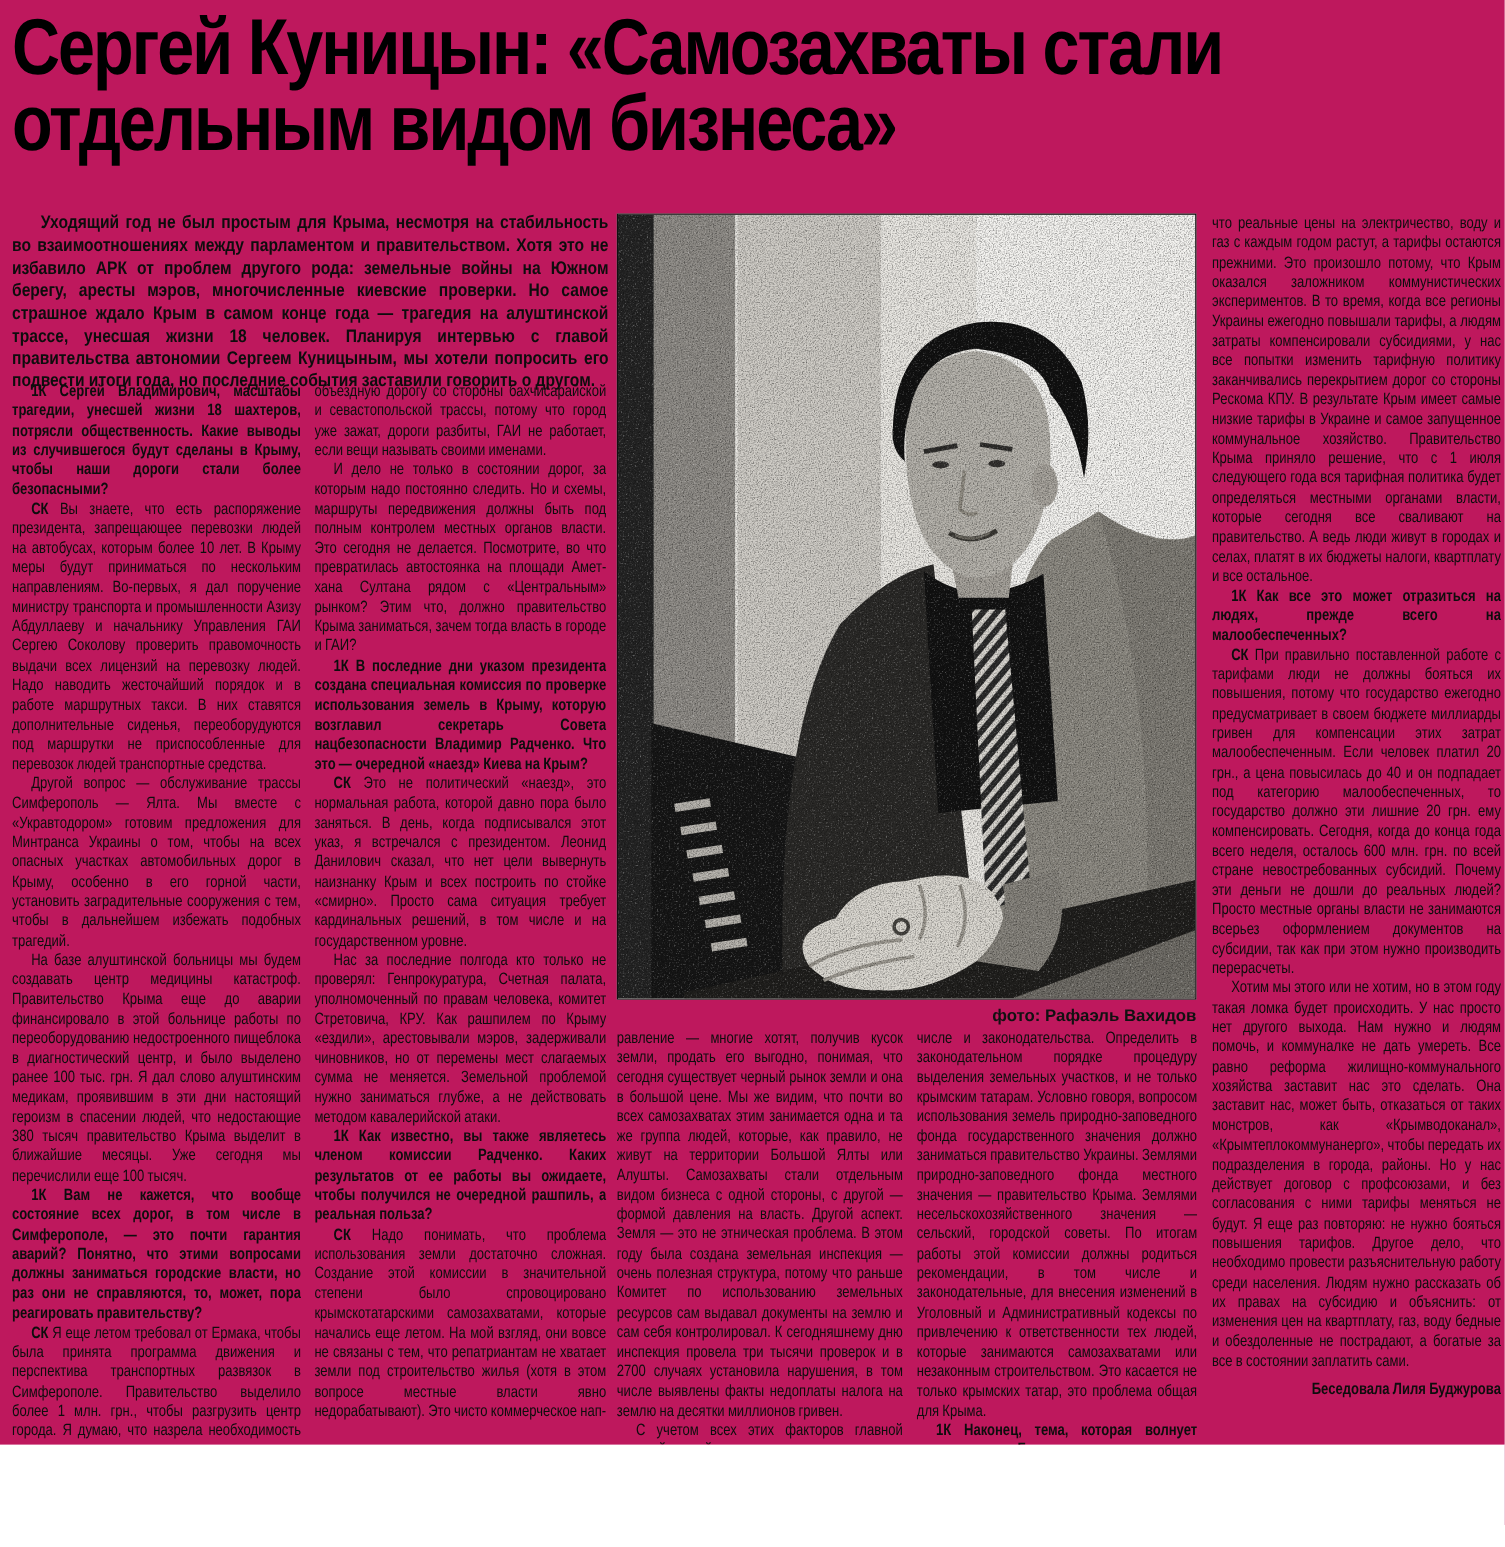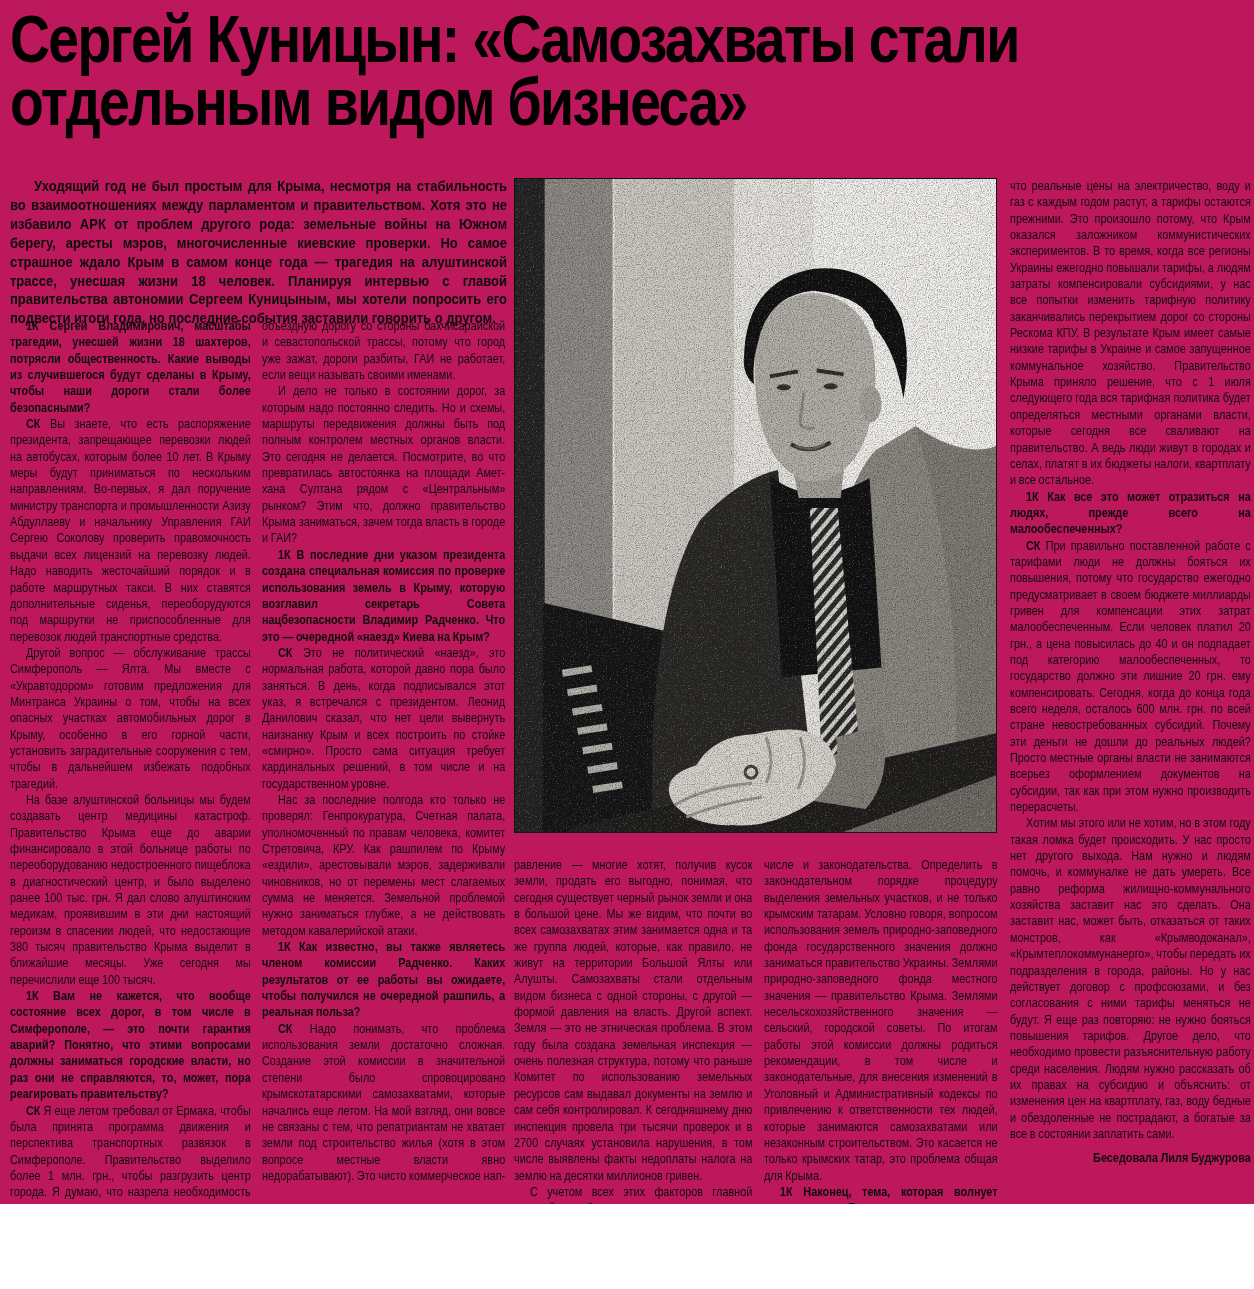--- a/index.html
+++ b/index.html
@@ -153,20 +153,21 @@
       <path d="M 252 560 Q 262 586 252 606" stroke="#9a968e" stroke-width="3" fill="none"></path>
       <path d="M 286 560 Q 296 588 284 612" stroke="#9a968e" stroke-width="3" fill="none"></path>
       <circle cx="237" cy="595" r="6" fill="none" stroke="#45433f" stroke-width="3"></circle>
 
       <path d="M 300 624 Q 330 596 322 560 L 368 548 Q 380 600 352 632 Z" fill="#84817a"></path>
 
       <rect x="0" y="0" width="483" height="655" filter="url(#grain)" opacity="0.55"></rect>
       <rect x="0" y="0" width="483" height="655" filter="url(#grainW)" opacity="0.5"></rect>
     </svg>
   </div>
+  <div class="photo-credit">фото: Рафаэль Вахидов</div>
 
   <div class="bodycol" id="col3">
     <p>равление — многие хотят, получив кусок земли, продать его выгодно, понимая, что сегодня существует черный рынок земли и она в большой цене. Мы же видим, что почти во всех самозахватах этим занимается одна и та же группа людей, которые, как правило, не живут на территории Большой Ялты или Алушты. Самозахваты стали отдельным видом бизнеса с одной стороны, с другой — формой давления на власть. Другой аспект. Земля — это не этническая проблема. В этом году была создана земельная инспекция — очень полезная структура, потому что раньше Комитет по использованию земельных ресурсов сам выдавал документы на землю и сам себя контролировал. К сегодняшнему дню инспекция провела три тысячи проверок и в 2700 случаях установила нарушения, в том числе выявлены факты недоплаты налога на землю на десятки миллионов гривен.</p>
     <p class="ind">С учетом всех этих факторов главной задачей новой комиссии является вскрыть причины и недостатки, в том</p>
   </div>
 
   <div class="bodycol" id="col4">
     <p>числе и законодательства. Определить в законодательном порядке процедуру выделения земельных участков, и не только крымским татарам. Условно говоря, вопросом использования земель природно-заповедного фонда государственного значения должно заниматься правительство Украины. Землями природно-заповедного фонда местного значения — правительство Крыма. Землями несельскохозяйственного значения — сельский, городской советы. По итогам работы этой комиссии должны родиться рекомендации, в том числе и законодательные, для внесения изменений в Уголовный и Административный кодексы по привлечению к ответственности тех людей, которые занимаются самозахватами или незаконным строительством. Это касается не только крымских татар, это проблема общая для Крыма.</p>
     <p class="ind q"><span class="m">1К</span> <span>Наконец, тема, которая волнует очень многих. Будет ли правительство в следующем году повышать тарифы на коммунальные услуги?</span></p>
     <p class="ind"><span class="m">СК</span> <span>У нас сложилась такая ситуация,</span></p>

